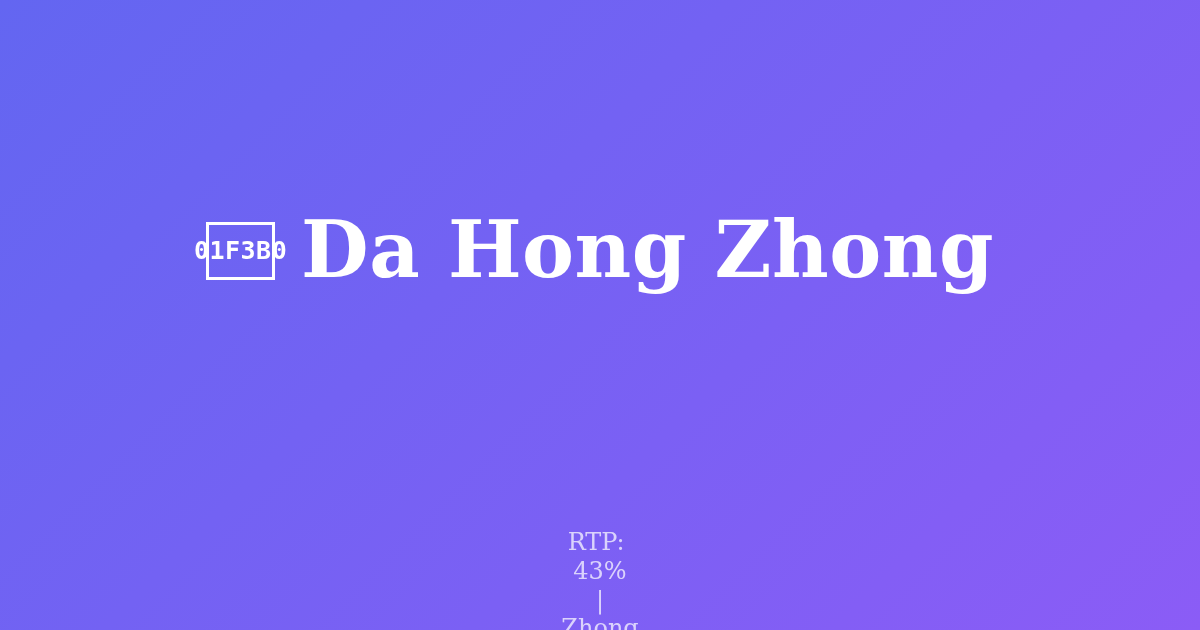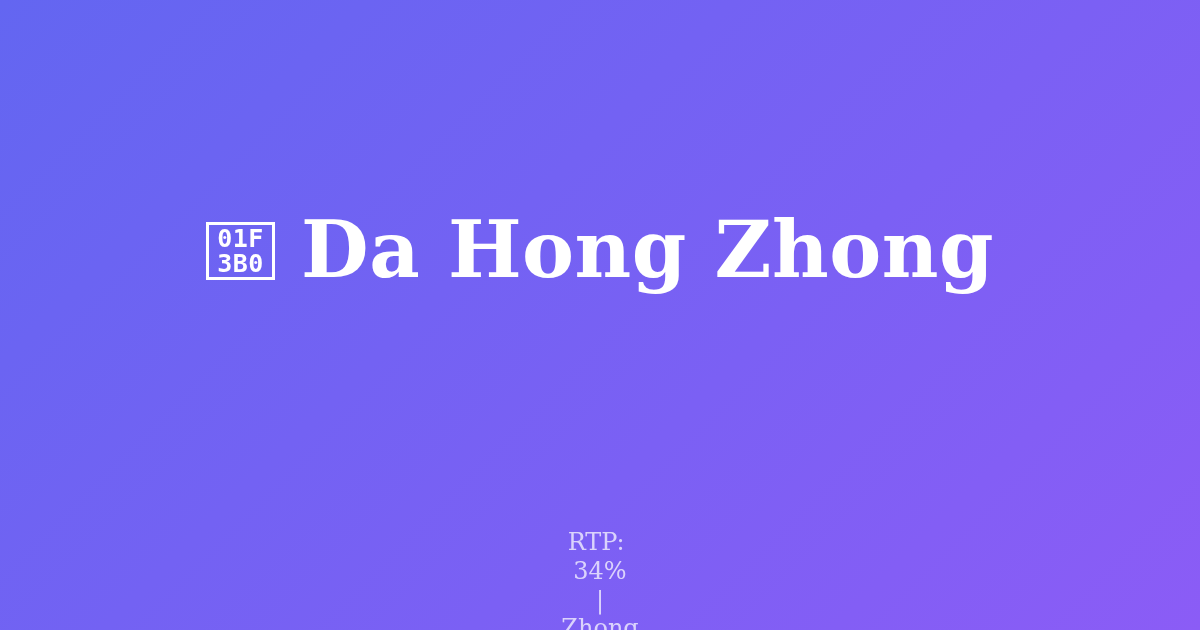--- a/index.html
+++ b/index.html
@@ -54,21 +54,21 @@
   }
 
   
   .glyph-box {
     flex: 0 0 auto;
     box-sizing: border-box;
     width: 69px;
     height: 58px;
     border: 3px solid #ffffff;
     display: flex;
-    flex-direction: column;
+    flex-direction: row;
     align-items: center;
     justify-content: center;
     color: #ffffff;
     font-family: "DejaVu Sans Mono", "Liberation Mono", monospace;
     font-size: 25px;
     font-weight: 700;
     line-height: 25px;
     letter-spacing: 0.5px;
     margin-top: 2px;
   }
@@ -132,16 +132,16 @@
       </div>
 
       <h1 class="card-title" style="color: rgb(255, 255, 255);">Da Hong Zhong</h1>
 
     </div>
 
 
   </div>
 
   <div class="card-footer" style="color: rgba(255, 255, 255, 0.72);">
-    <span>RTP: </span><span>34%</span><span> | </span><span>Zhong</span>
+    <span>RTP: </span><span>43%</span><span> | </span><span>Zhong</span>
   </div>
 
 </div>
 
 </body></html>

